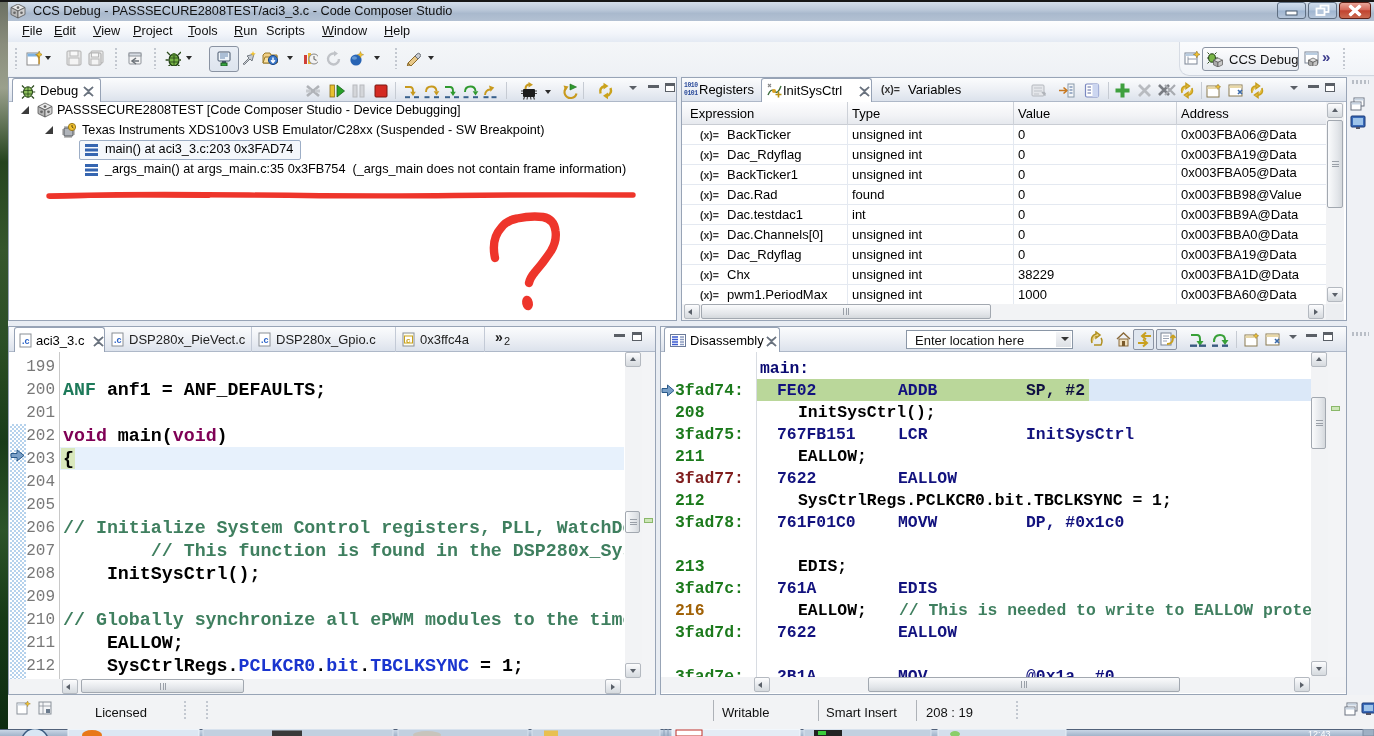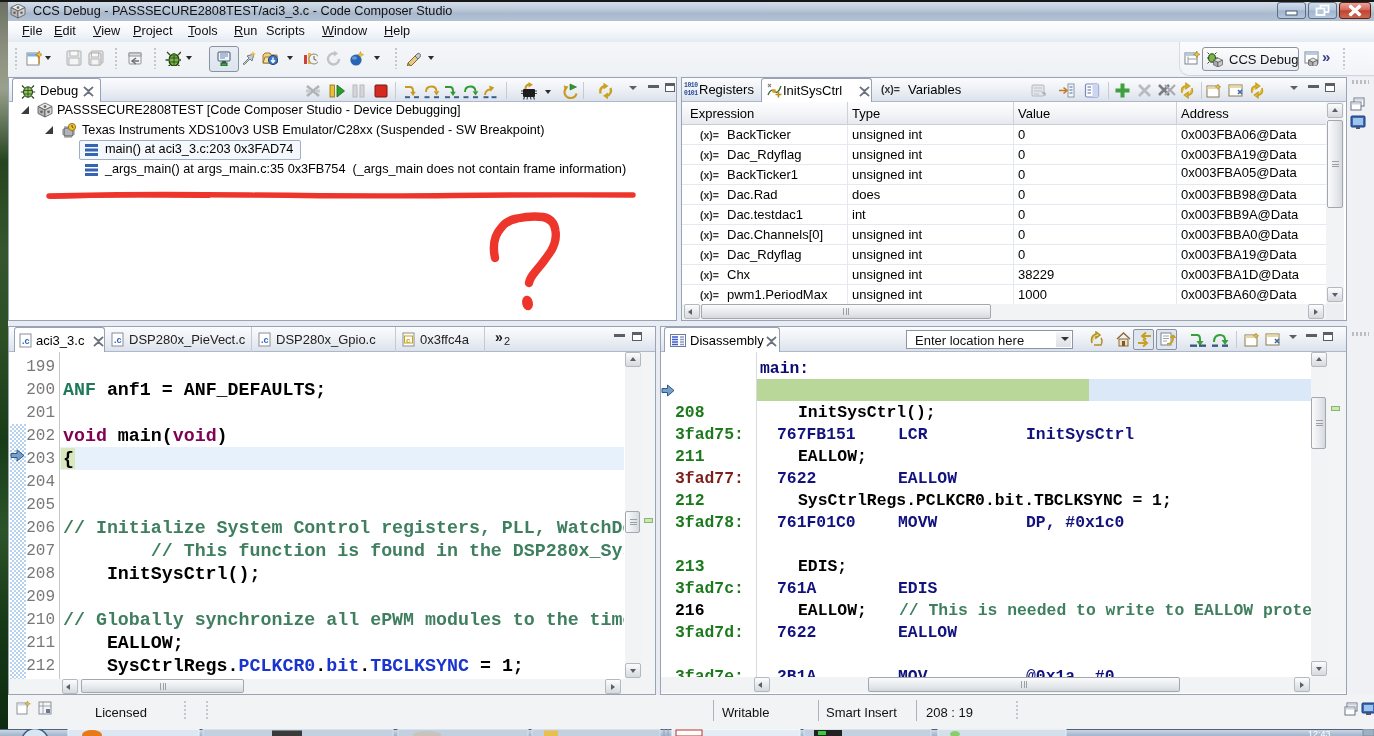--- a/index.html
+++ b/index.html
@@ -437,23 +437,23 @@
         <div style="position:absolute;left:0;top:63px;width:644px;height:20px;border-bottom:1px solid #e4e9f1">
           <span style="position:absolute;left:18px;top:4px;font-size:10.5px;font-weight:bold;color:#333">(x)=</span>
           <span style="position:absolute;left:45px;top:2px">BackTicker1</span>
           <span style="position:absolute;left:170px;top:2px">unsigned int</span>
           <span style="position:absolute;left:336px;top:2px">0</span>
           <span style="position:absolute;left:499px;top:0">0x003FBA05@Data</span>
         </div>
         <div style="position:absolute;left:0;top:83px;width:644px;height:20px;border-bottom:1px solid #e4e9f1">
           <span style="position:absolute;left:18px;top:4px;font-size:10.5px;font-weight:bold;color:#333">(x)=</span>
           <span style="position:absolute;left:45px;top:2px">Dac.Rad</span>
-          <span style="position:absolute;left:170px;top:2px">does</span>
+          <span style="position:absolute;left:170px;top:2px">found</span>
           <span style="position:absolute;left:336px;top:2px">0</span>
-          <span style="position:absolute;left:499px;top:2px">0x003FBB98@Data</span>
+          <span style="position:absolute;left:499px;top:2px">0x003FBB98@Value</span>
         </div>
         <div style="position:absolute;left:0;top:103px;width:644px;height:20px;border-bottom:1px solid #e4e9f1">
           <span style="position:absolute;left:18px;top:4px;font-size:10.5px;font-weight:bold;color:#333">(x)=</span>
           <span style="position:absolute;left:45px;top:2px">Dac.testdac1</span>
           <span style="position:absolute;left:170px;top:2px">int</span>
           <span style="position:absolute;left:336px;top:2px">0</span>
           <span style="position:absolute;left:499px;top:2px">0x003FBB9A@Data</span>
         </div>
         <div style="position:absolute;left:0;top:123px;width:644px;height:20px;border-bottom:1px solid #e4e9f1">
           <span style="position:absolute;left:18px;top:4px;font-size:10.5px;font-weight:bold;color:#333">(x)=</span>
@@ -687,20 +687,26 @@
   <div style="position:absolute;left:95px;top:27px;width:333px;height:22px;background:#bad79a"></div>
   <div style="position:absolute;left:428px;top:27px;width:222px;height:22px;background:#dbe8f8"></div>
   <div style="position:absolute;left:95px;top:0;width:1px;height:325px;background:#d8dce2"></div>
   <svg style="position:absolute;left:0px;top:32px" width="14" height="13">
         <path d="M1 4.5 H6.5 V1 L13 6.5 L6.5 12 V8.5 H1 Z" fill="#7aa0c8" stroke="#2a5a8a" stroke-width="1"></path>
       </svg>
   <div id="dis-code" style="position:absolute;left:0;top:0;width:650px;height:325px;overflow:hidden">
         <div style="position:absolute;left:0;top:7px;width:650px;height:22px">
           <span class="dline" style="left:99px;top:0"><span style="color:#0a0a72">main:</span></span>
         </div>
+        <div style="position:absolute;left:0;top:29px;width:650px;height:22px">
+          <span class="dline" style="left:14px;top:0"><span style="color:#1c7a1c">3fad74:</span></span>
+          <span class="dline" style="left:116px;top:0"><span style="color:#12127e">FE02</span></span>
+          <span class="dline" style="left:237px;top:0"><span style="color:#12127e">ADDB</span></span>
+          <span class="dline" style="left:365px;top:0"><span style="color:#101042">SP, #2</span></span>
+        </div>
         <div style="position:absolute;left:0;top:51px;width:650px;height:22px">
           <span class="dline" style="left:14px;top:0"><span style="color:#1c7a1c">208</span></span>
           <span class="dline" style="left:137px;top:0">InitSysCtrl();</span>
         </div>
         <div style="position:absolute;left:0;top:73px;width:650px;height:22px">
           <span class="dline" style="left:14px;top:0"><span style="color:#1c7a1c">3fad75:</span></span>
           <span class="dline" style="left:116px;top:0"><span style="color:#12127e">767FB151</span></span>
           <span class="dline" style="left:237px;top:0"><span style="color:#12127e">LCR</span></span>
           <span class="dline" style="left:365px;top:0"><span style="color:#12127e">InitSysCtrl</span></span>
         </div>
@@ -726,21 +732,21 @@
         <div style="position:absolute;left:0;top:205px;width:650px;height:22px">
           <span class="dline" style="left:14px;top:0"><span style="color:#1c7a1c">213</span></span>
           <span class="dline" style="left:137px;top:0">EDIS;</span>
         </div>
         <div style="position:absolute;left:0;top:227px;width:650px;height:22px">
           <span class="dline" style="left:14px;top:0"><span style="color:#1c7a1c">3fad7c:</span></span>
           <span class="dline" style="left:116px;top:0"><span style="color:#12127e">761A</span></span>
           <span class="dline" style="left:237px;top:0"><span style="color:#12127e">EDIS</span></span>
         </div>
         <div style="position:absolute;left:0;top:249px;width:650px;height:22px">
-          <span class="dline" style="left:14px;top:0"><span style="color:#000000">216</span></span>
+          <span class="dline" style="left:14px;top:0"><span style="color:#a16207">216</span></span>
           <span class="dline" style="left:137px;top:0">EALLOW;</span>
           <span class="dline" style="left:238px;top:0"><span style="color:#3F7F5F">// This is needed to write to EALLOW protected register</span></span>
         </div>
         <div style="position:absolute;left:0;top:271px;width:650px;height:22px">
           <span class="dline" style="left:14px;top:0"><span style="color:#1c7a1c">3fad7d:</span></span>
           <span class="dline" style="left:116px;top:0"><span style="color:#12127e">7622</span></span>
           <span class="dline" style="left:237px;top:0"><span style="color:#12127e">EALLOW</span></span>
         </div>
         <div style="position:absolute;left:0;top:315px;width:650px;height:22px">
           <span class="dline" style="left:14px;top:0"><span style="color:#1c7a1c">3fad7e:</span></span>

